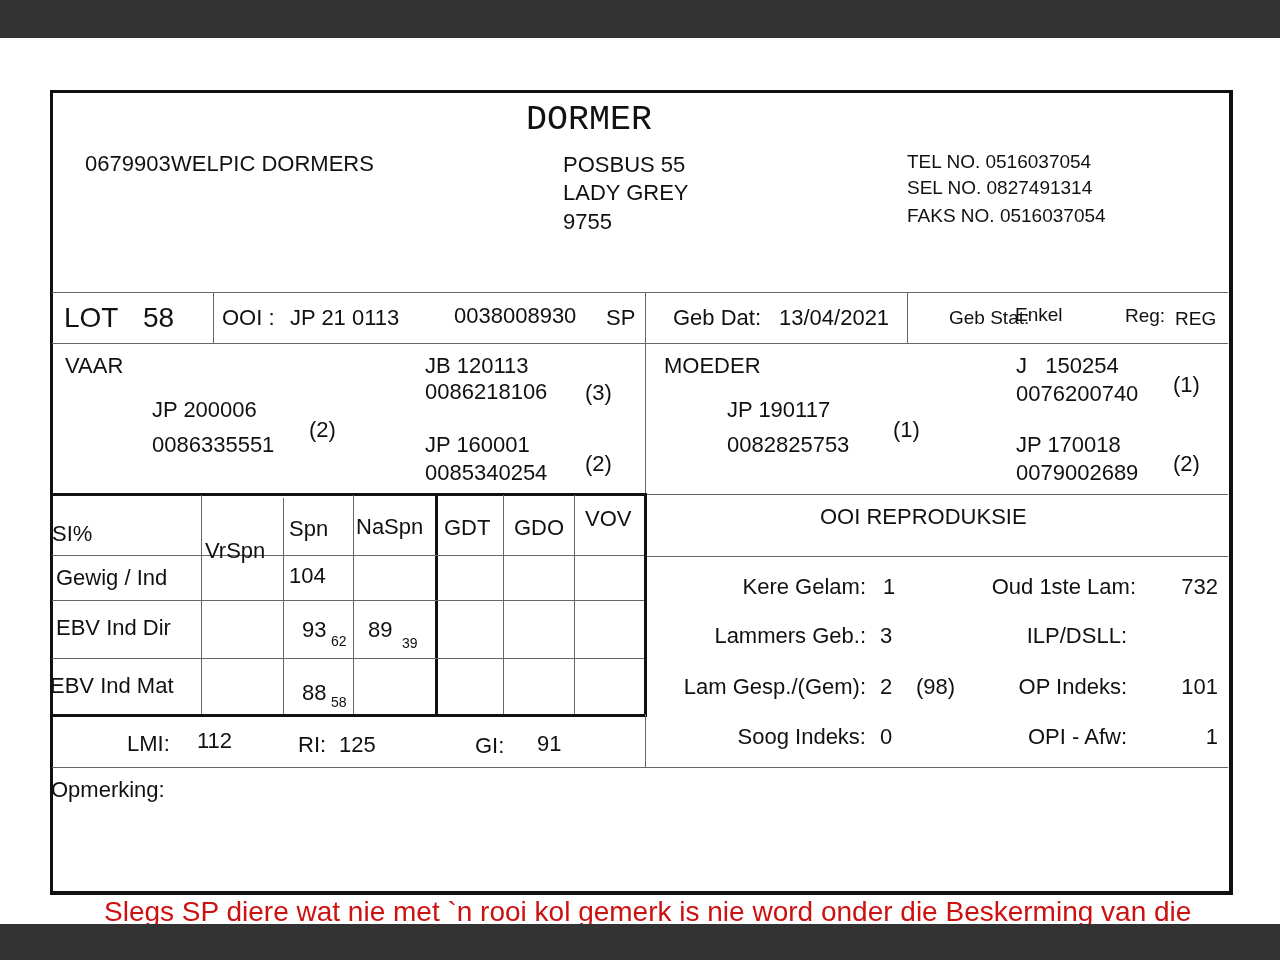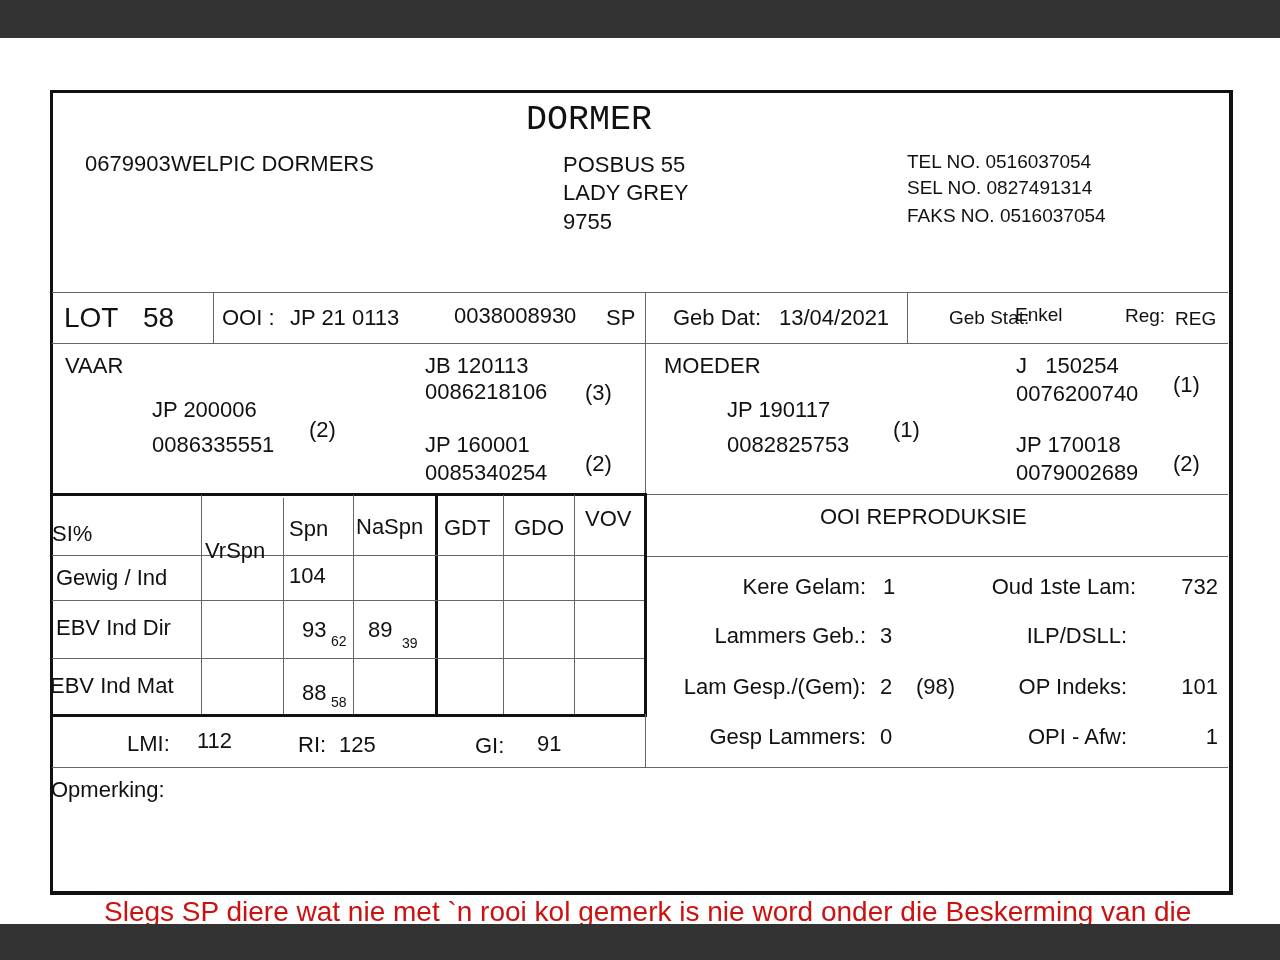--- a/index.html
+++ b/index.html
@@ -123,21 +123,21 @@
 
 <div class="abs t22" style="left:820px; top:504px;">OOI REPRODUKSIE</div>
 
 <div class="abs t22" style="right:414px; top:574px; text-align:right;">Kere Gelam:</div>
 <div class="abs t22" style="left:883px; top:574px;">1</div>
 <div class="abs t22" style="right:414px; top:623px;">Lammers Geb.:</div>
 <div class="abs t22" style="left:880px; top:623px;">3</div>
 <div class="abs t22" style="right:414px; top:674px;">Lam Gesp./(Gem):</div>
 <div class="abs t22" style="left:880px; top:674px;">2</div>
 <div class="abs t22" style="left:916px; top:674px;">(98)</div>
-<div class="abs t22" style="right:414px; top:724px;">Gesp Lammers:</div>
+<div class="abs t22" style="right:414px; top:724px;">Soog Indeks:</div>
 <div class="abs t22" style="left:880px; top:724px;">0</div>
 
 <div class="abs t22" style="right:144px; top:574px;">Oud 1ste Lam:</div>
 <div class="abs t22" style="right:62px; top:574px;">732</div>
 <div class="abs t22" style="right:153px; top:623px;">ILP/DSLL:</div>
 <div class="abs t22" style="right:62px; top:623px;"></div>
 <div class="abs t22" style="right:153px; top:674px;">OP Indeks:</div>
 <div class="abs t22" style="right:62px; top:674px;">101</div>
 <div class="abs t22" style="right:153px; top:724px;">OPI - Afw:</div>
 <div class="abs t22" style="right:62px; top:724px;">1</div>

